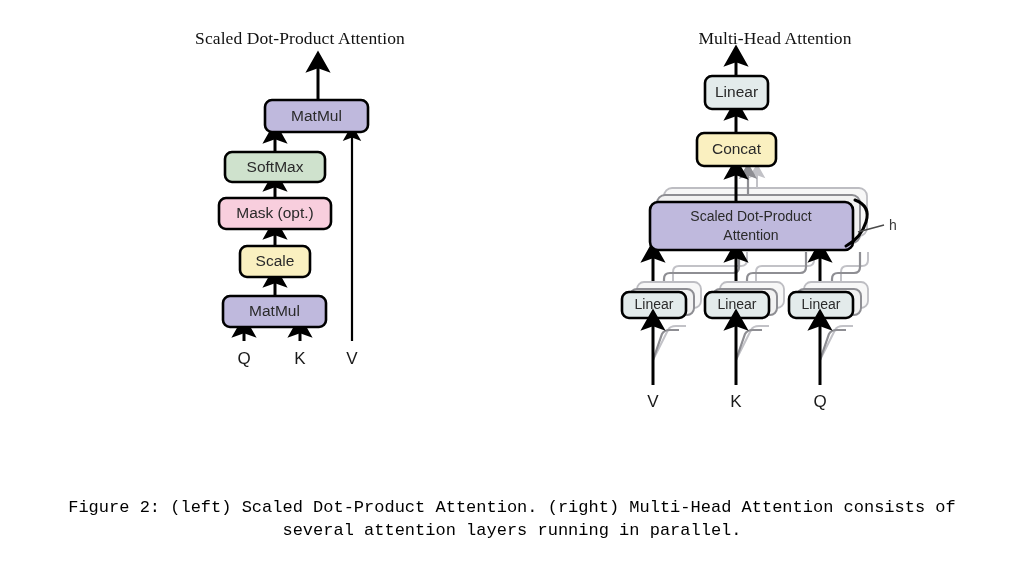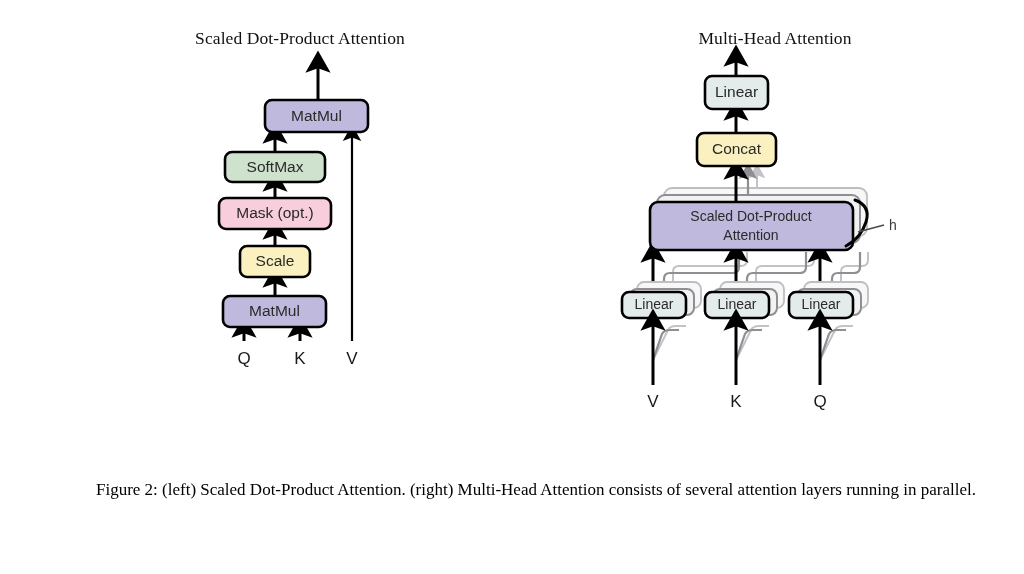--- a/index.html
+++ b/index.html
@@ -96,27 +96,27 @@
     stroke-linecap: round;
   }
   .tick-line {
     stroke: #4a4a4a;
     stroke-width: 1.6;
     fill: none;
   }
   #caption {
     position: absolute;
     left: 48px;
-    top: 478px;
+    top: 496px;
     width: 928px;
-    font-family: Liberation Serif, serif;
+    font-family: Liberation Mono, monospace;
     font-size: 17px;
     line-height: 1.38;
     color: #000000;
-    text-align: right;
+    text-align: center;
   }
 </style>
 </head>
 <body>
 
 <div id="figure-root">
   <svg width="1024" height="470" viewBox="0 0 1024 470">
     <defs>
       <marker id="arrowBlack" markerWidth="9" markerHeight="9" refX="4.2" refY="4.5" orient="auto" markerUnits="strokeWidth">
         <path d="M0.6,0.6 L7.6,4.5 L0.6,8.4 L2.1,4.5 Z" fill="#000000"></path>

